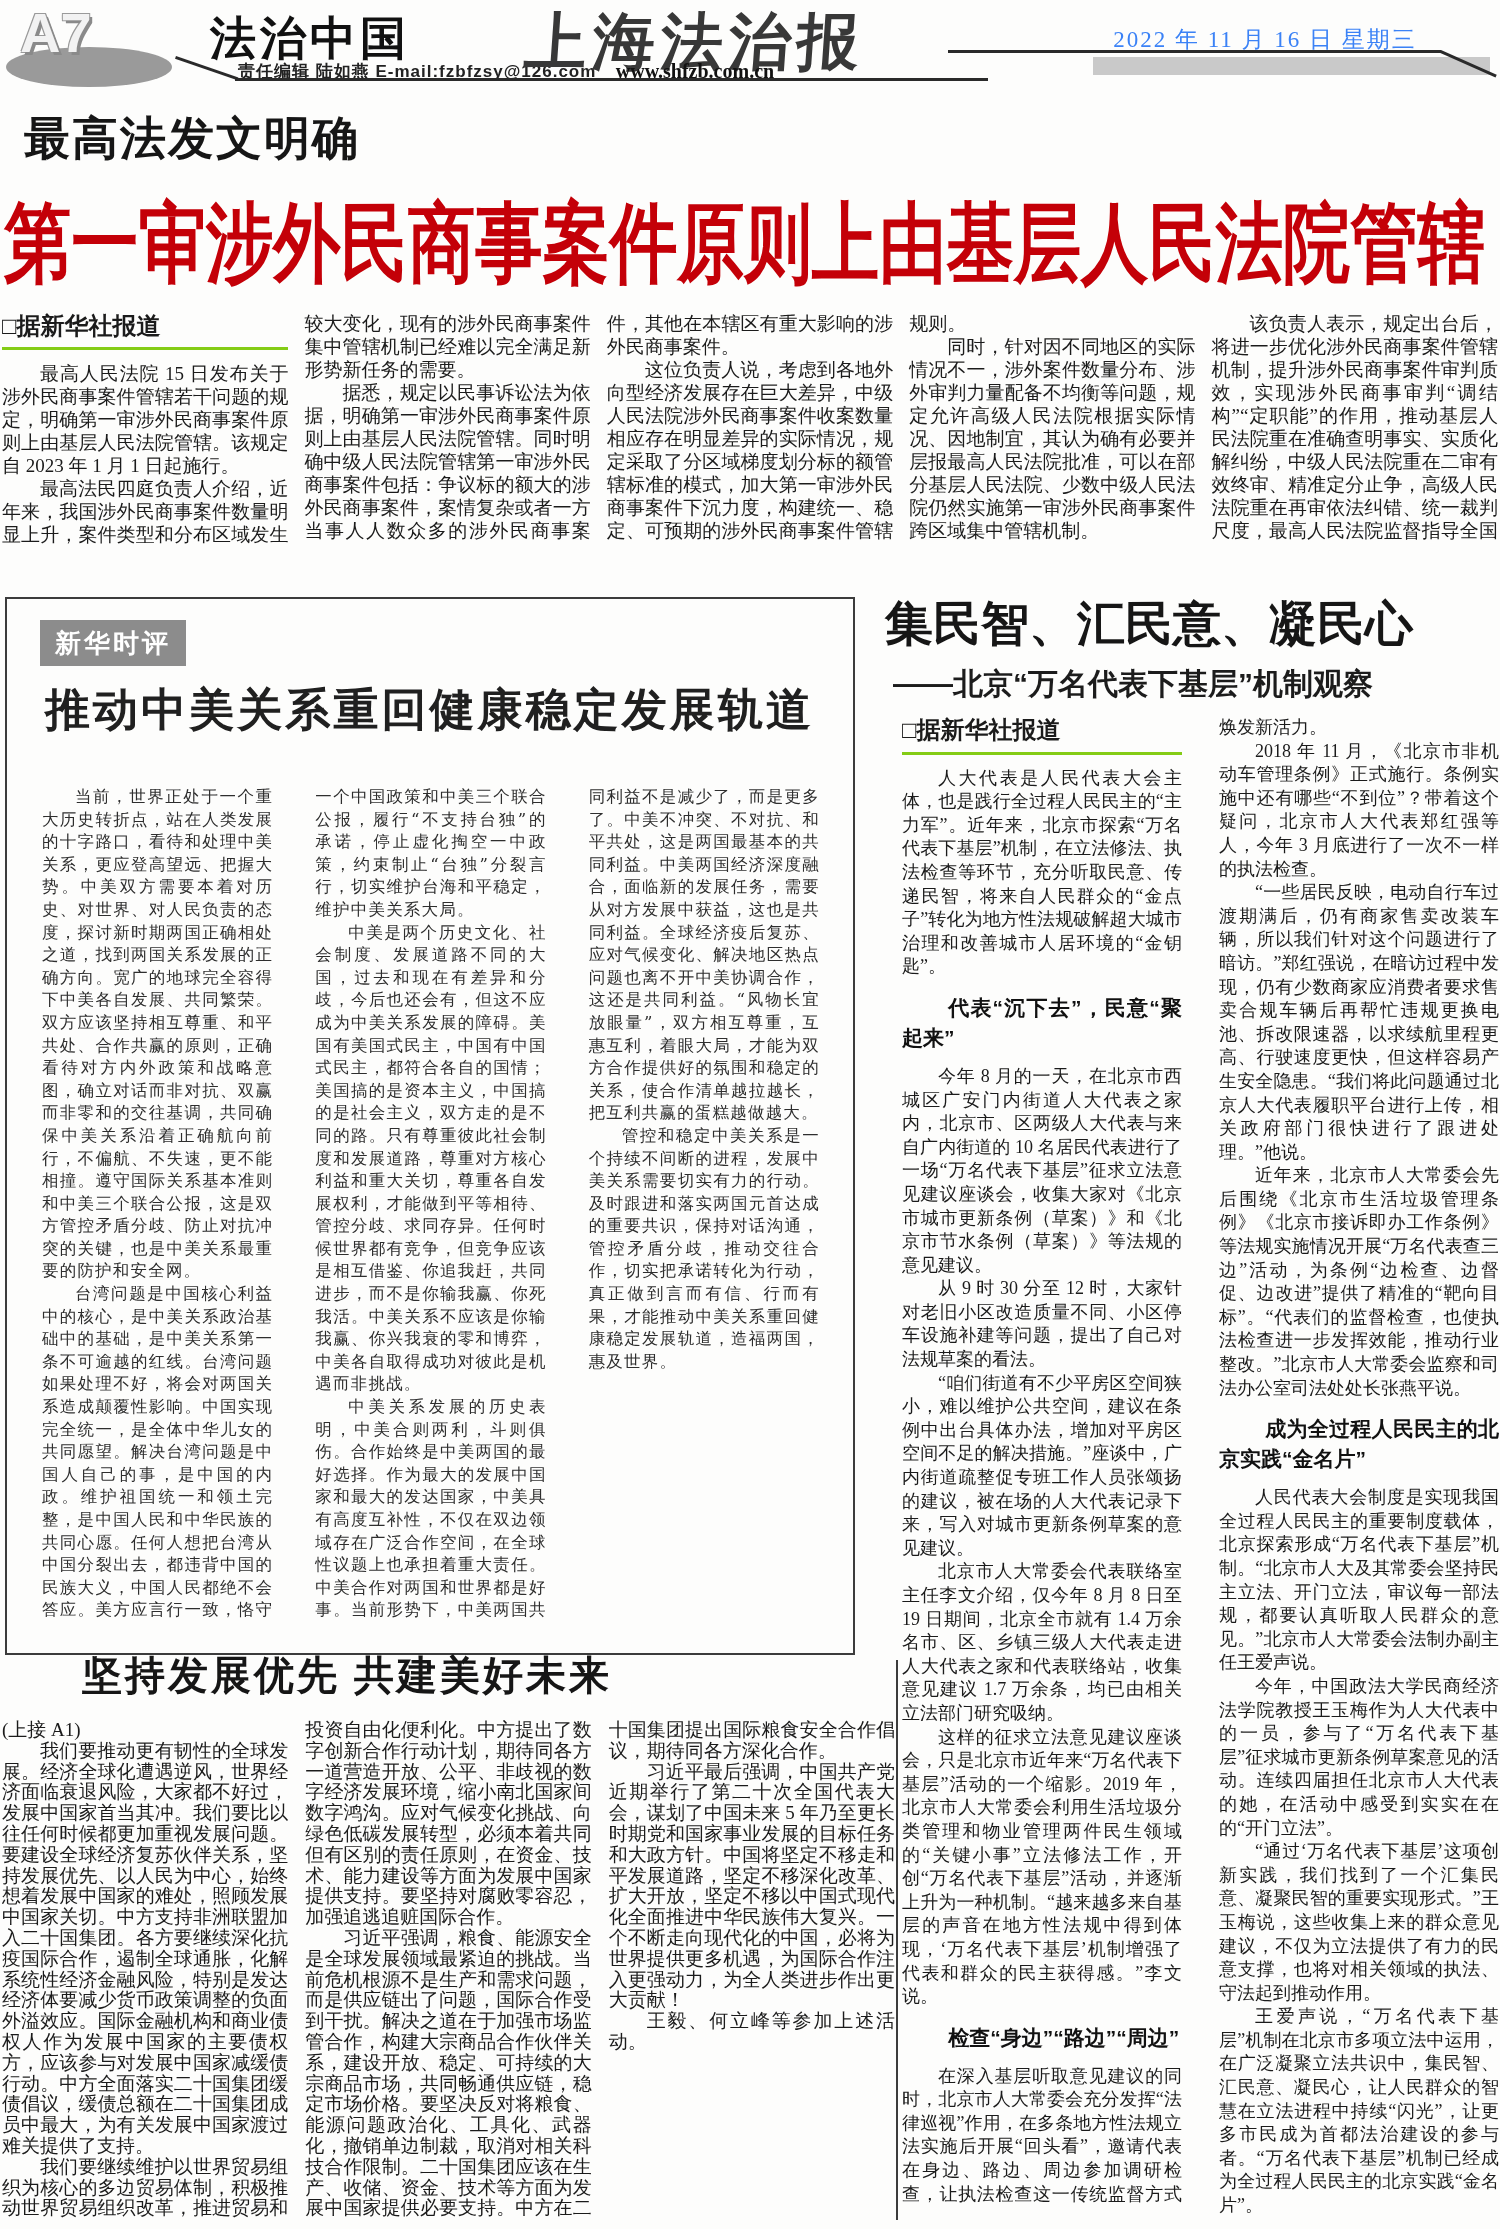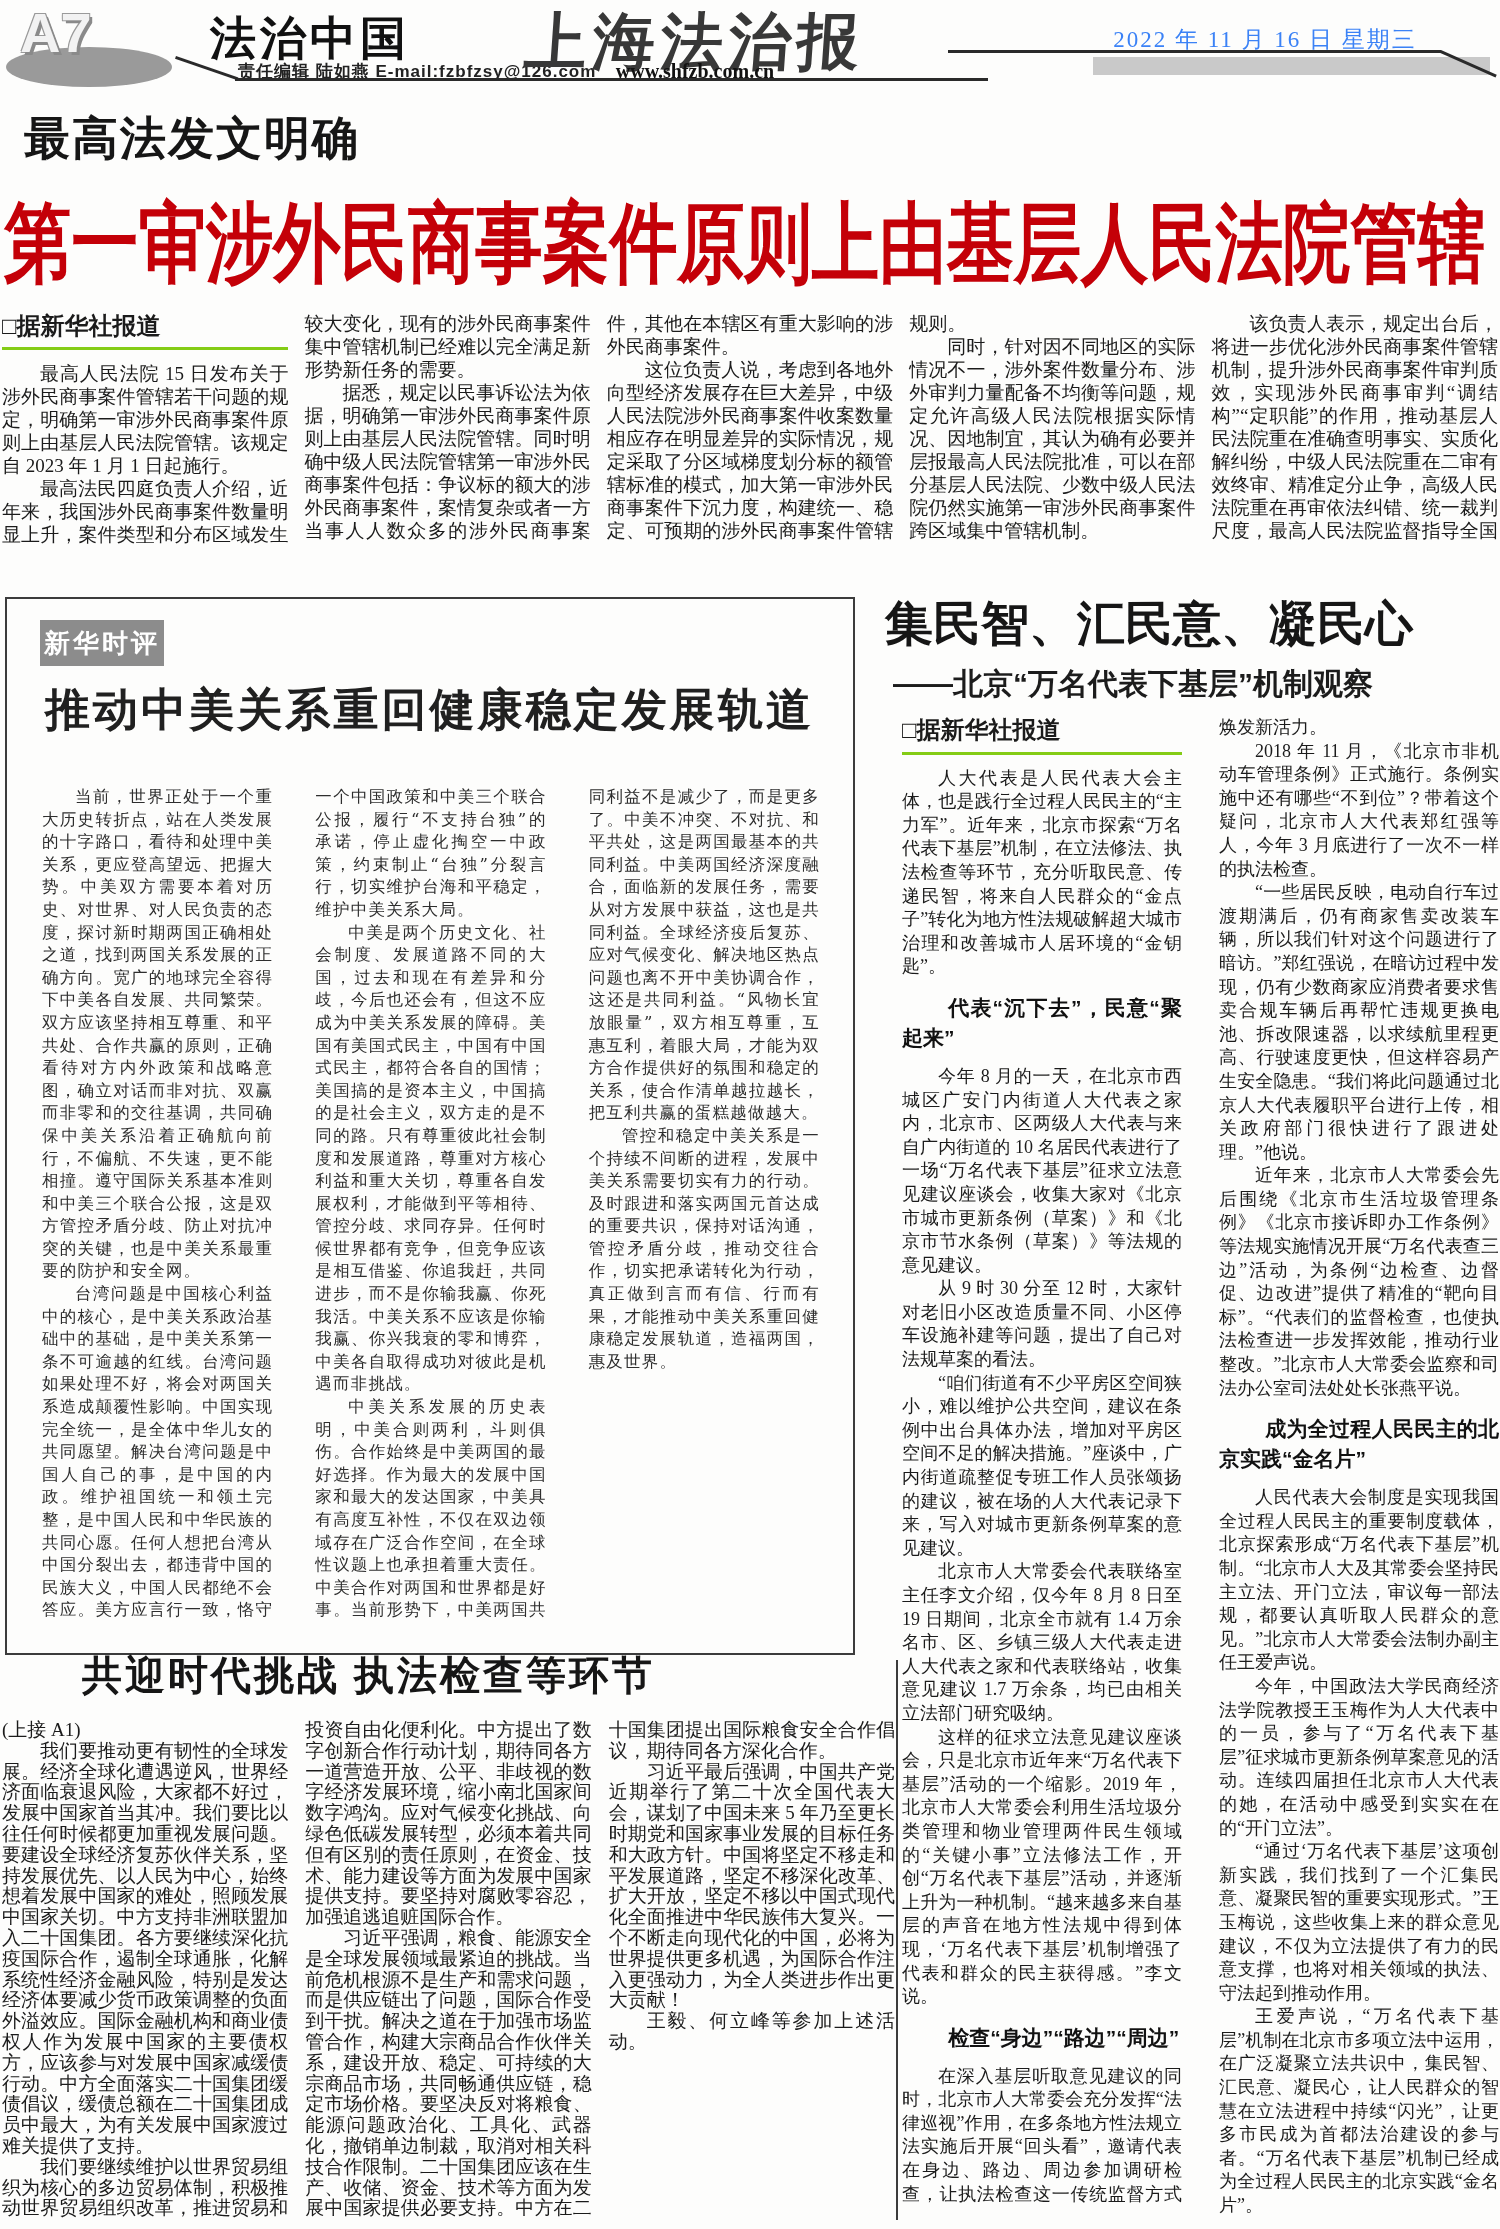--- a/index.html
+++ b/index.html
@@ -35,21 +35,21 @@
              font-size:19px;line-height:23px;text-align:justify;overflow:hidden;}
   .byline-block{font-family:"Liberation Sans",sans-serif;font-weight:700;font-size:24px;
                 padding:2px 0 10px 0;border-bottom:3px solid #84cc16;margin-bottom:12px;}
   p.para{margin:0;text-indent:2em;}
   p.note{margin:0;text-indent:0;}
   h3.subhead{font-family:"Liberation Sans","DejaVu Sans",sans-serif;font-weight:700;font-size:21px;
              line-height:30px;margin:14px 0 12px;text-indent:2.2em;color:#111;}
 
   
   .commentary-box{left:5px;top:597px;width:846px;height:1054px;border:2px solid #3c3c3c;background:#fdfdfc;}
-  .commentary-tag{left:40px;top:620px;width:124px;height:46px;background:#8c8c8c;color:#fff;
+  .commentary-tag{left:40px;top:620px;width:146px;height:46px;background:#8c8c8c;color:#fff;
                   font-weight:700;font-size:26px;line-height:46px;text-align:center;letter-spacing:3px;}
   .commentary-headline{left:45px;top:680px;width:766px;font-size:45px;font-weight:800;color:#202020;
                        white-space:nowrap;text-align:justify;text-align-last:justify;}
   .commentary-body{left:42px;top:786px;width:778px;height:856px;column-count:3;column-gap:42px;column-fill:auto;
                    font-size:16.5px;line-height:22.6px;letter-spacing:1.2px;color:#2e2e2e;
                    text-align:justify;overflow:hidden;font-family:"DejaVu Serif",serif;}
 
   
   .bj-headline{left:885px;top:592px;width:615px;font-size:48px;font-weight:800;color:#161616;white-space:nowrap;}
   .bj-subtitle{left:893px;top:664px;width:607px;font-size:30px;font-weight:700;color:#1c1c1c;white-space:nowrap;}
@@ -125,21 +125,21 @@
         <p class="para">“一些居民反映，电动自行车过渡期满后，仍有商家售卖改装车辆，所以我们针对这个问题进行了暗访。”郑红强说，在暗访过程中发现，仍有少数商家应消费者要求售卖合规车辆后再帮忙违规更换电池、拆改限速器，以求续航里程更高、行驶速度更快，但这样容易产生安全隐患。“我们将此问题通过北京人大代表履职平台进行上传，相关政府部门很快进行了跟进处理。”他说。</p>
         <p class="para">近年来，北京市人大常委会先后围绕《北京市生活垃圾管理条例》《北京市接诉即办工作条例》等法规实施情况开展“万名代表查三边”活动，为条例“边检查、边督促、边改进”提供了精准的“靶向目标”。“代表们的监督检查，也使执法检查进一步发挥效能，推动行业整改。”北京市人大常委会监察和司法办公室司法处处长张燕平说。</p>
         <h3 class="subhead">成为全过程人民民主的北京实践“金名片”</h3>
         <p class="para">人民代表大会制度是实现我国全过程人民民主的重要制度载体，北京探索形成“万名代表下基层”机制。“北京市人大及其常委会坚持民主立法、开门立法，审议每一部法规，都要认真听取人民群众的意见。”北京市人大常委会法制办副主任王爱声说。</p>
         <p class="para">今年，中国政法大学民商经济法学院教授王玉梅作为人大代表中的一员，参与了“万名代表下基层”征求城市更新条例草案意见的活动。连续四届担任北京市人大代表的她，在活动中感受到实实在在的“开门立法”。</p>
         <p class="para">“通过‘万名代表下基层’这项创新实践，我们找到了一个汇集民意、凝聚民智的重要实现形式。”王玉梅说，这些收集上来的群众意见建议，不仅为立法提供了有力的民意支撑，也将对相关领域的执法、守法起到推动作用。</p>
         <p class="para">王爱声说，“万名代表下基层”机制在北京市多项立法中运用，在广泛凝聚立法共识中，集民智、汇民意、凝民心，让人民群众的智慧在立法进程中持续“闪光”，让更多市民成为首都法治建设的参与者。“万名代表下基层”机制已经成为全过程人民民主的北京实践“金名片”。</p>
       </div>
   </div>
 
-  <div class="abs g20-headline sans">共迎时代挑战 执法检查等环节</div>
+  <div class="abs g20-headline sans">坚持发展优先 共建美好未来</div>
   <div class="abs g20-body">
       <p class="note">(上接 A1)</p>
       <p class="para">我们要推动更有韧性的全球发展。经济全球化遭遇逆风，世界经济面临衰退风险，大家都不好过，发展中国家首当其冲。我们要比以往任何时候都更加重视发展问题。要建设全球经济复苏伙伴关系，坚持发展优先、以人民为中心，始终想着发展中国家的难处，照顾发展中国家关切。中方支持非洲联盟加入二十国集团。各方要继续深化抗疫国际合作，遏制全球通胀，化解系统性经济金融风险，特别是发达经济体要减少货币政策调整的负面外溢效应。国际金融机构和商业债权人作为发展中国家的主要债权方，应该参与对发展中国家减缓债行动。中方全面落实二十国集团缓债倡议，缓债总额在二十国集团成员中最大，为有关发展中国家渡过难关提供了支持。</p>
       <p class="para">我们要继续维护以世界贸易组织为核心的多边贸易体制，积极推动世界贸易组织改革，推进贸易和投资自由化便利化。中方提出了数字创新合作行动计划，期待同各方一道营造开放、公平、非歧视的数字经济发展环境，缩小南北国家间数字鸿沟。应对气候变化挑战、向绿色低碳发展转型，必须本着共同但有区别的责任原则，在资金、技术、能力建设等方面为发展中国家提供支持。要坚持对腐败零容忍，加强追逃追赃国际合作。</p>
       <p class="para">习近平强调，粮食、能源安全是全球发展领域最紧迫的挑战。当前危机根源不是生产和需求问题，而是供应链出了问题，国际合作受到干扰。解决之道在于加强市场监管合作，构建大宗商品合作伙伴关系，建设开放、稳定、可持续的大宗商品市场，共同畅通供应链，稳定市场价格。要坚决反对将粮食、能源问题政治化、工具化、武器化，撤销单边制裁，取消对相关科技合作限制。二十国集团应该在生产、收储、资金、技术等方面为发展中国家提供必要支持。中方在二十国集团提出国际粮食安全合作倡议，期待同各方深化合作。</p>
       <p class="para">习近平最后强调，中国共产党近期举行了第二十次全国代表大会，谋划了中国未来 5 年乃至更长时期党和国家事业发展的目标任务和大政方针。中国将坚定不移走和平发展道路，坚定不移深化改革、扩大开放，坚定不移以中国式现代化全面推进中华民族伟大复兴。一个不断走向现代化的中国，必将为世界提供更多机遇，为国际合作注入更强动力，为全人类进步作出更大贡献！</p>
       <p class="para">王毅、何立峰等参加上述活动。</p>
     </div>
   <div class="abs v-rule"></div>
 

